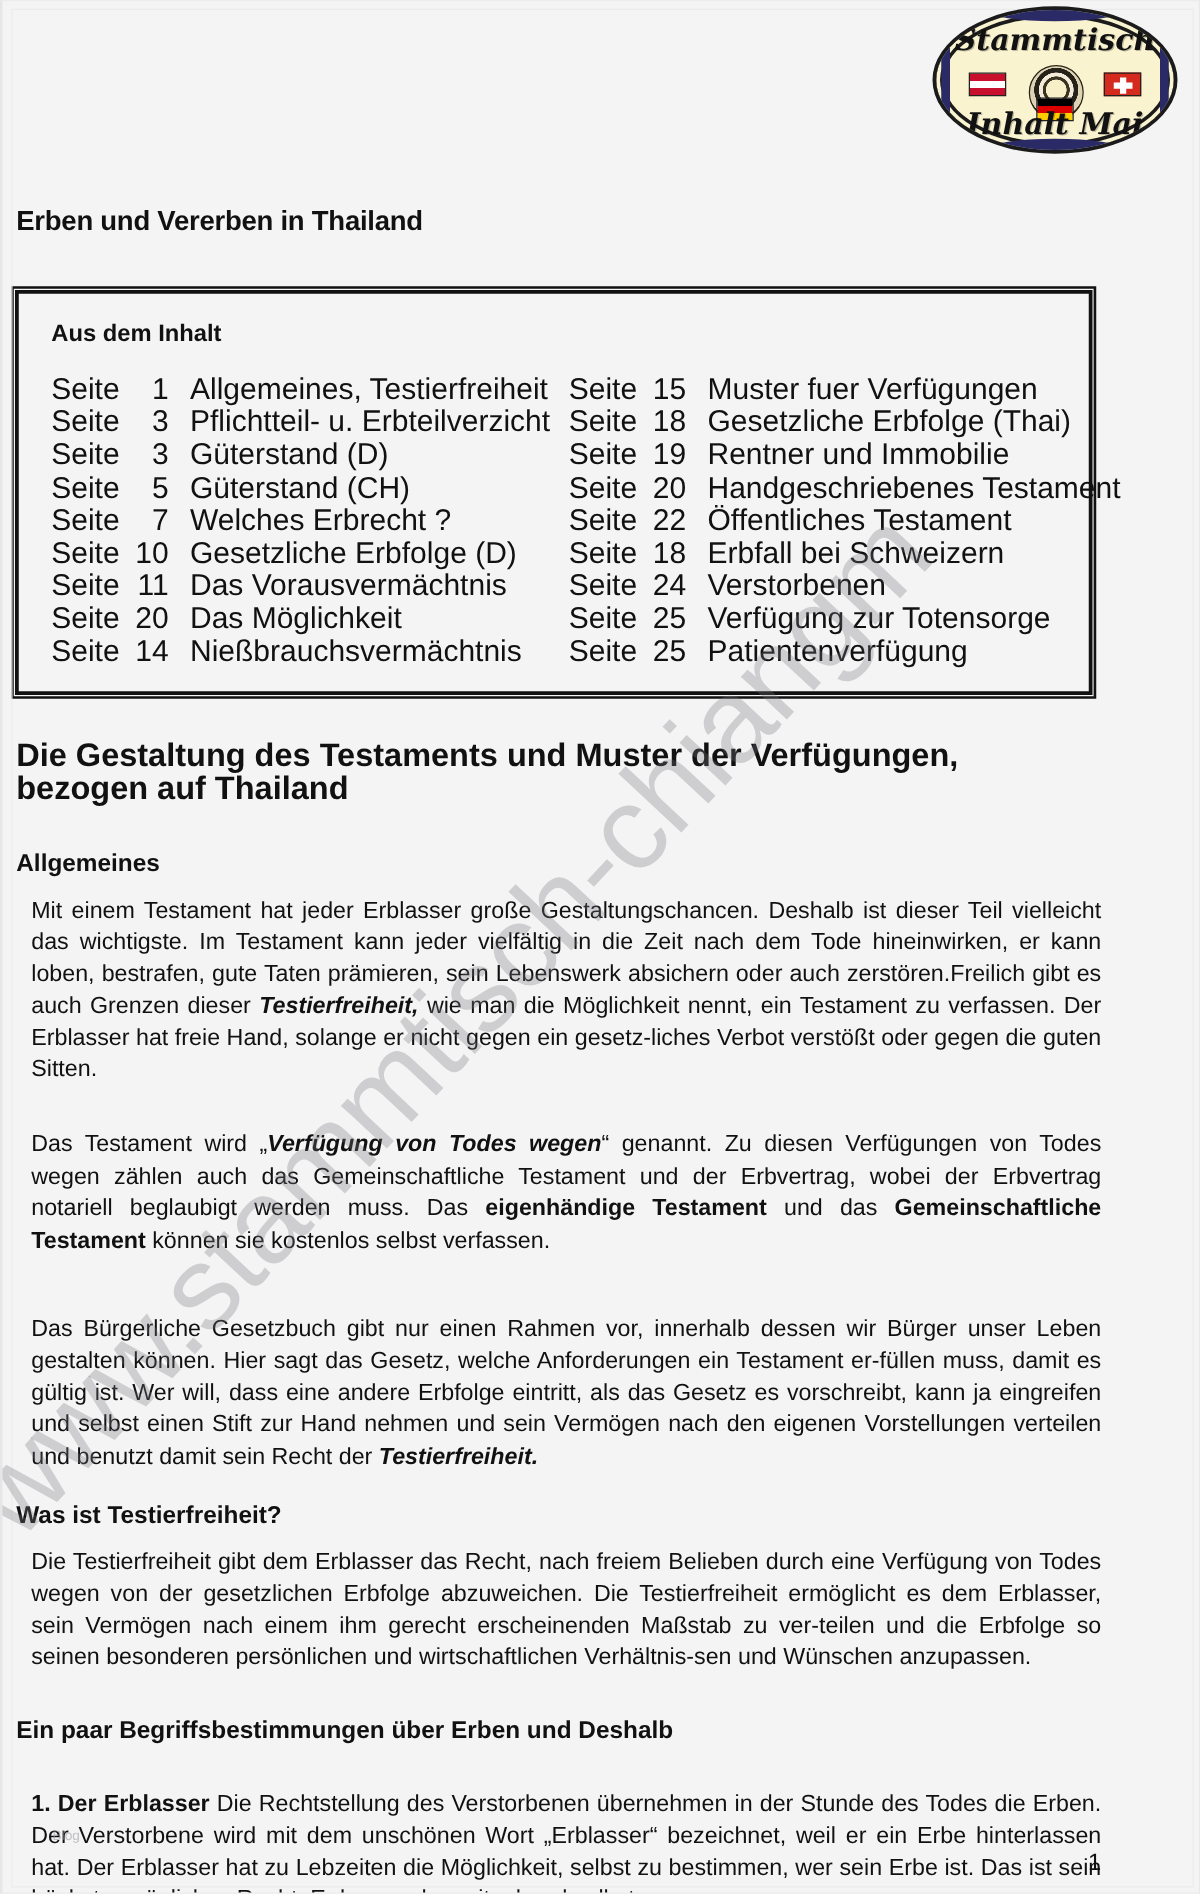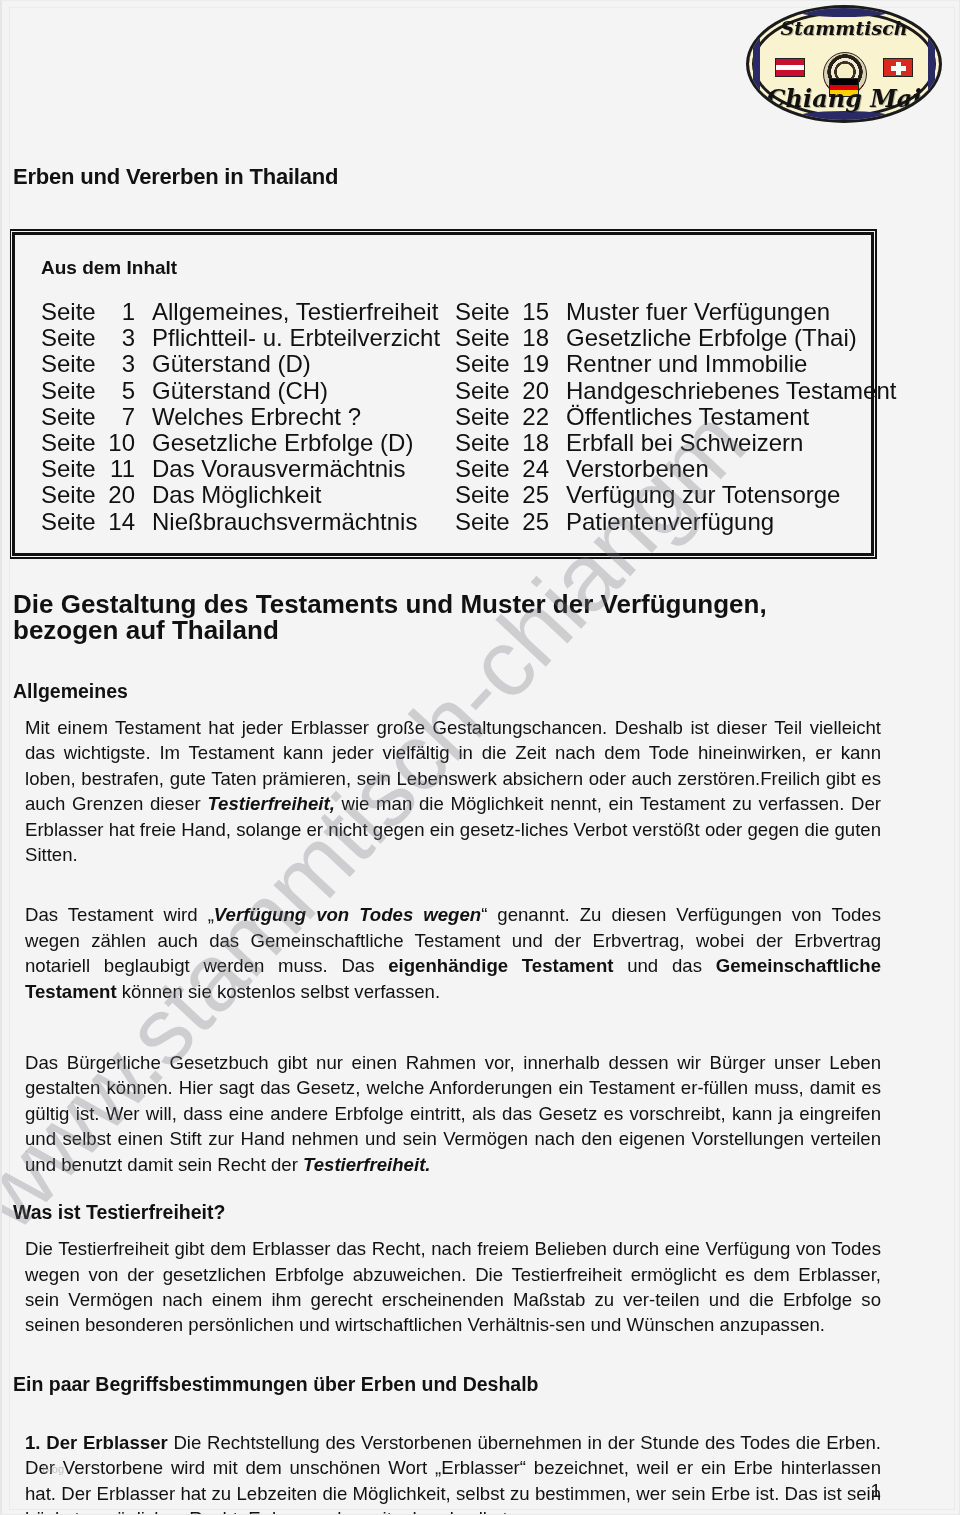--- a/index.html
+++ b/index.html
@@ -102,21 +102,21 @@
   .logo-title, .logo-sub {
     position: absolute;
     width: 100%;
     text-align: center;
     font-family: "DejaVu Serif", serif;
     font-weight: 700;
     color: #111;
     letter-spacing: 0px;
     text-shadow: 1px 1px 0 rgba(0,0,0,0.25);
   }
-  .logo-title { top: 9px;  font-size: 19px; font-style: italic; }
+  .logo-title { top: 9px;  font-size: 24px; font-style: italic; }
   .logo-sub   { bottom: 7px; font-size: 24px; font-style: italic; }
   .logo-flags {
     position: absolute;
     left: 0; right: 0;
     top: 48px;
     height: 44px;
   }
   .flag {
     position: absolute;
     width: 30px;
@@ -254,21 +254,21 @@
       <div class="logo-bot-arc"></div>
       <div class="logo-bar left"></div>
       <div class="logo-bar right"></div>
       <div class="logo-title">Stammtisch</div>
       <div class="logo-flags">
         <div class="flag at"></div>
         <div class="logo-emblem"></div>
         <div class="flag ch"></div>
         <div class="flag de"></div>
       </div>
-      <div class="logo-sub">Chiang Mai</div>
+      <div class="logo-sub">Inhalt Mai</div>
     </div>
   </div>
 
   <div id="doc-title">Erben und Vererben in Thailand</div>
 
   <div id="toc-box">
     <div id="toc-inner">
       <div id="toc-heading">Aus dem Inhalt</div>
       <div class="toc-col left" id="toc-left">
           <span class="toc-row"><span class="lbl">Seite</span><span class="num">1</span><span class="ttl">Allgemeines, Testierfreiheit</span></span>

